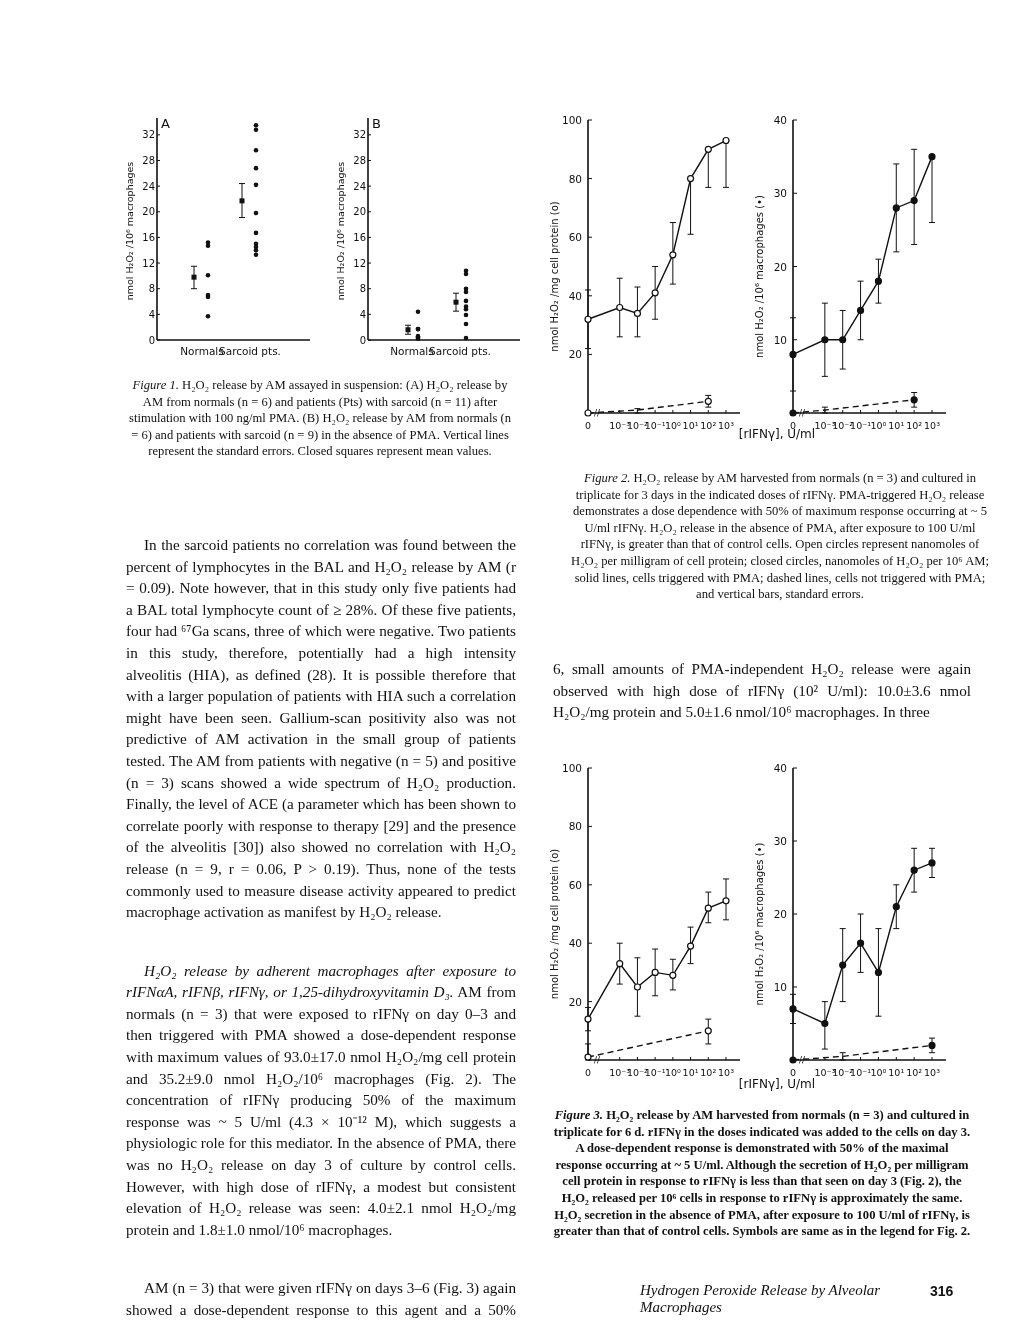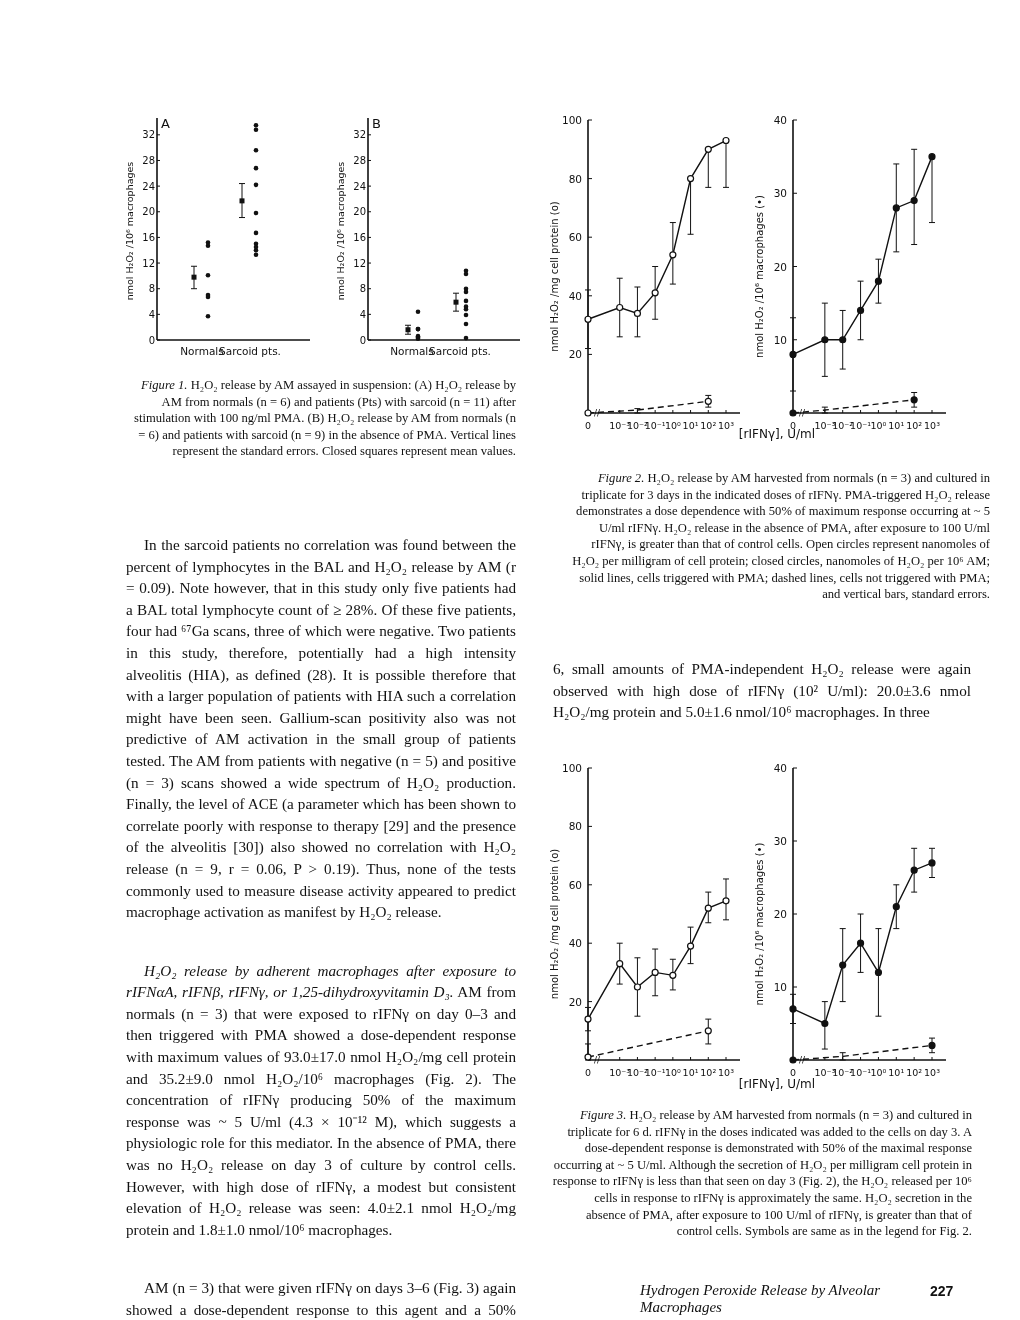--- a/index.html
+++ b/index.html
@@ -1,21 +1,21 @@
 <!DOCTYPE html>
 <html><head>
 <meta charset="utf-8">
 <style>
   html, body { margin: 0; padding: 0; background: #ffffff; }
   body { width: 1020px; height: 1320px; position: relative; overflow: hidden; color: #111; font-family: "Liberation Serif", serif; }
   .abs { position: absolute; }
   .col-text { font-family: "Liberation Serif", serif; font-size: 15.2px; line-height: 21.6px; text-align: justify; color: #111; }
   .col-text p { margin: 0; }
   .col-text p.ind { text-indent: 18px; margin-top: 37px; }
-  .cap { font-family: "Liberation Serif", serif; font-size: 12.6px; line-height: 16.6px; color: #111; text-align: right; }
+  .cap { font-family: "Liberation Serif", serif; font-size: 12.6px; line-height: 16.6px; color: #111; text-align: center; }
   .cap i, .col-text i { font-style: italic; }
   svg text { font-family: "DejaVu Sans", sans-serif; fill: #111; }
   .footer { font-family: "Liberation Serif", serif; font-style: italic; font-size: 15px; }
   .pagenum { font-family: "Liberation Sans", sans-serif; font-weight: bold; font-size: 14px; }
 </style>
 </head>
 <body>
 
 <svg class="abs" style="left:100px;top:100px;" width="420" height="268">
   <g id="fig1A">
@@ -277,21 +277,21 @@
       <circle cx="384.1428571428571" cy="299.815" r="3" fill="#111" stroke="#111" stroke-width="1.2"></circle>
     </g>
   <text id="fig2_xlabel" x="247" y="338" font-size="12" text-anchor="middle">[rIFNγ], U/ml</text>
 </svg>
 
 <div class="abs cap" style="left:570px;top:470px;width:420px;">
   <i>Figure 2.</i><span> H₂O₂ release by AM harvested from normals (n = 3) and cultured in triplicate for 3 days in the indicated doses of rIFNγ. PMA-triggered H₂O₂ release demonstrates a dose dependence with 50% of maximum response occurring at ~ 5 U/ml rIFNγ. H₂O₂ release in the absence of PMA, after exposure to 100 U/ml rIFNγ, is greater than that of control cells. Open circles represent nanomoles of H₂O₂ per milligram of cell protein; closed circles, nanomoles of H₂O₂ per 10⁶ AM; solid lines, cells triggered with PMA; dashed lines, cells not triggered with PMA; and vertical bars, standard errors.</span>
 </div>
 
 <div class="abs col-text" style="left:553px;top:658px;width:418px;">
-  <p>6, small amounts of PMA-independent H₂O₂ release were again observed with high dose of rIFNγ (10² U/ml): 20.0±3.6 nmol H₂O₂/mg protein and 5.0±1.6 nmol/10⁶ macrophages. In three</p>
+  <p>6, small amounts of PMA-independent H₂O₂ release were again observed with high dose of rIFNγ (10² U/ml): 10.0±3.6 nmol H₂O₂/mg protein and 5.0±1.6 nmol/10⁶ macrophages. In three</p>
 </div>
 
 <svg class="abs" style="left:530px;top:750px;" width="460" height="345">
   <g id="fig3_left">
       <line x1="58" y1="18" x2="58" y2="310" stroke="#111" stroke-width="1.6"></line>
       <line x1="58" y1="310" x2="210" y2="310" stroke="#111" stroke-width="1.3"></line>
       <line x1="58" y1="251.6" x2="62" y2="251.6" stroke="#111" stroke-width="1"></line>
       <text x="52" y="255.6" font-size="10.5" text-anchor="end">20</text>
       <line x1="58" y1="193.2" x2="62" y2="193.2" stroke="#111" stroke-width="1"></line>
       <text x="52" y="197.2" font-size="10.5" text-anchor="end">40</text>
@@ -428,18 +428,18 @@
       <line x1="309.7142857142857" y1="310" x2="315.7142857142857" y2="310" stroke="#111" stroke-width="1"></line>
       <line x1="309.7142857142857" y1="302.7" x2="315.7142857142857" y2="302.7" stroke="#111" stroke-width="1"></line>
       <line x1="402" y1="302.7" x2="402" y2="288.1" stroke="#111" stroke-width="1"></line>
       <line x1="399" y1="302.7" x2="405" y2="302.7" stroke="#111" stroke-width="1"></line>
       <line x1="399" y1="288.1" x2="405" y2="288.1" stroke="#111" stroke-width="1"></line>
       <circle cx="402" cy="295.4" r="3" fill="#111" stroke="#111" stroke-width="1.2"></circle>
     </g>
   <text id="fig3_xlabel" x="247" y="338" font-size="12" text-anchor="middle">[rIFNγ], U/ml</text>
 </svg>
 
-<div class="abs cap" style="left:552px;top:1107px;width:420px;">
+<div class="abs cap" style="left:552px;top:1107px;width:420px;font-weight:bold;">
   <i>Figure 3.</i><span> H₂O₂ release by AM harvested from normals (n = 3) and cultured in triplicate for 6 d. rIFNγ in the doses indicated was added to the cells on day 3. A dose-dependent response is demonstrated with 50% of the maximal response occurring at ~ 5 U/ml. Although the secretion of H₂O₂ per milligram cell protein in response to rIFNγ is less than that seen on day 3 (Fig. 2), the H₂O₂ released per 10⁶ cells in response to rIFNγ is approximately the same. H₂O₂ secretion in the absence of PMA, after exposure to 100 U/ml of rIFNγ, is greater than that of control cells. Symbols are same as in the legend for Fig. 2.</span>
 </div>
 
 <div class="abs footer" style="left:640px;top:1282px;width:270px;">Hydrogen Peroxide Release by Alveolar Macrophages</div>
-<div class="abs pagenum" style="left:930px;top:1283px;">227</div>
+<div class="abs pagenum" style="left:930px;top:1283px;">316</div>
 
 </body></html>

